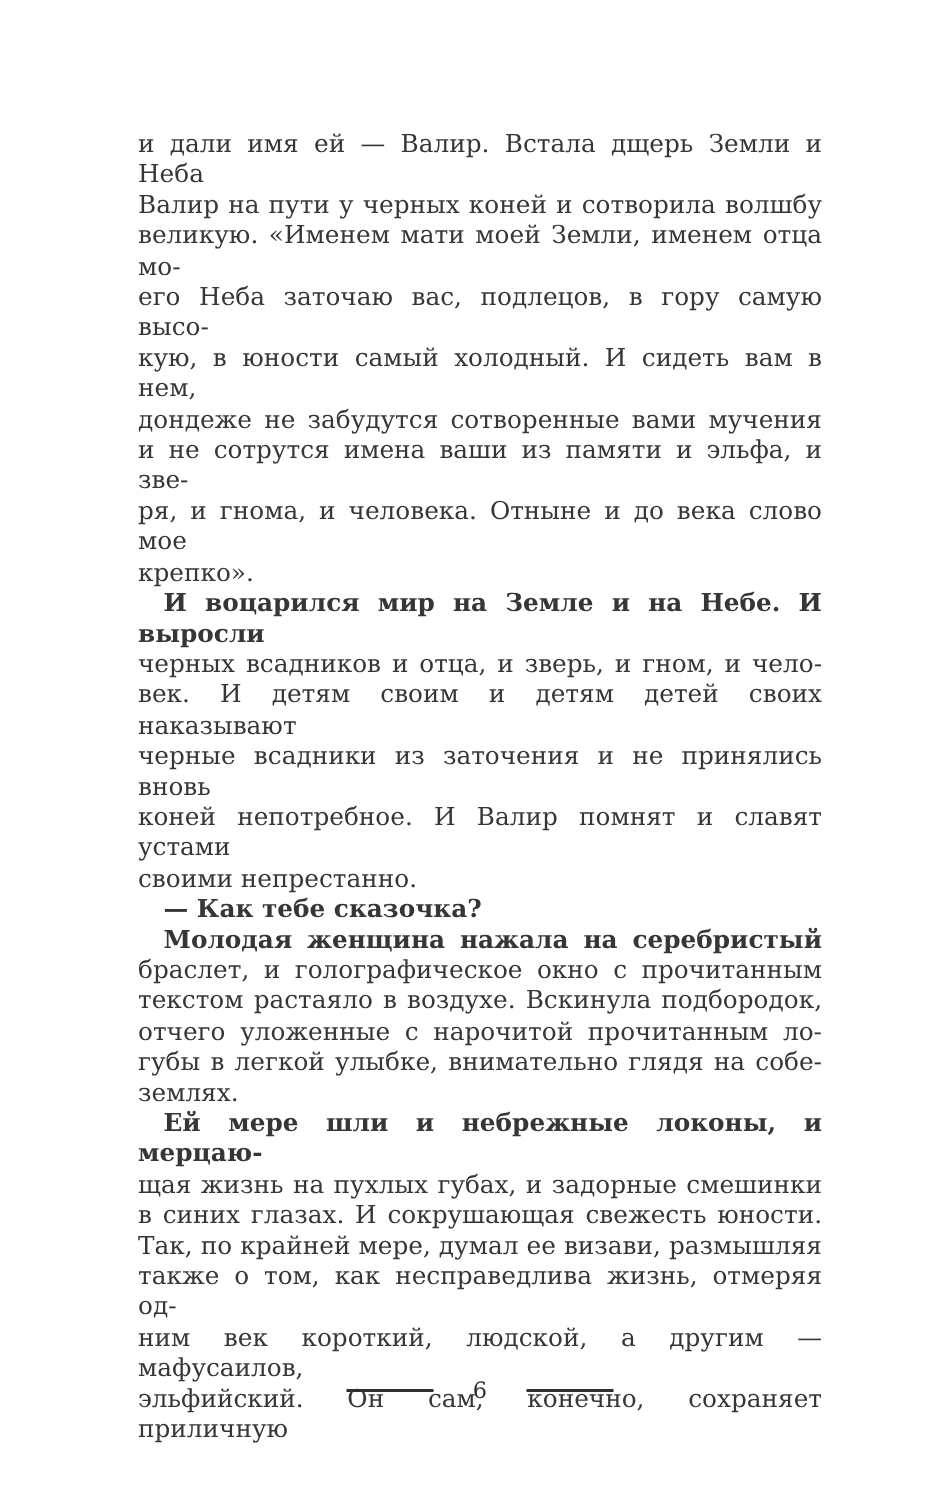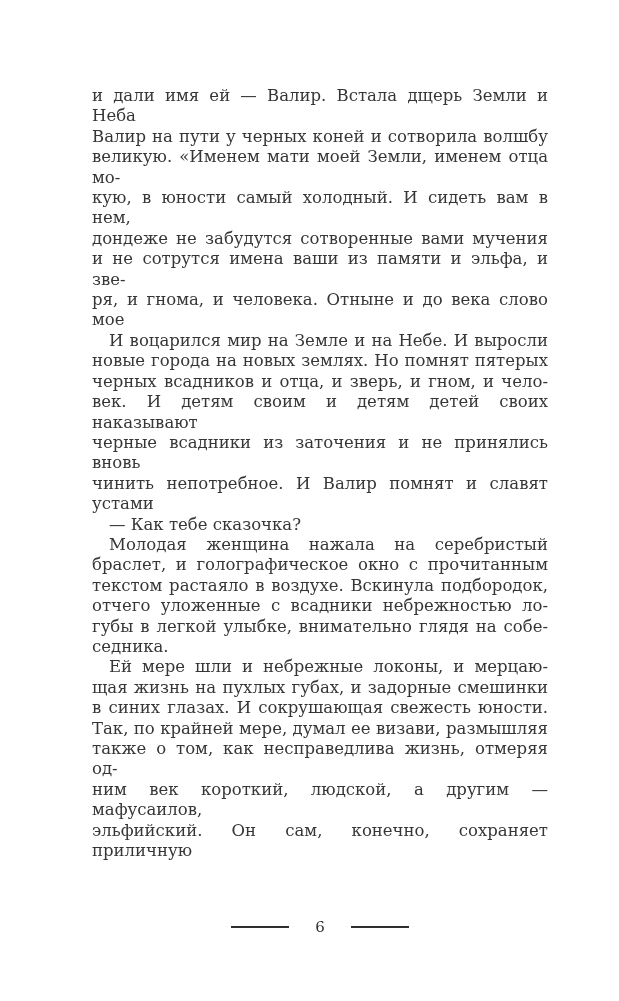--- a/index.html
+++ b/index.html
@@ -24,21 +24,21 @@
     top: 86px;
     width: 456px;
     font-size: 16.5px;
     line-height: 20.4px;
     text-align: justify;
   }
   .par { margin: 0; padding: 0; }
   .line { display: block; text-align: justify; }
   .jl { text-align-last: justify; }
   .ll { text-align-last: left; }
-  .ind { text-indent: 17px; }
+  .ind { text-indent: 17px; font-weight: bold; }
   .page-footer {
     position: absolute;
     left: 92px;
     top: 916px;
     width: 456px;
     height: 22px;
     display: flex;
     justify-content: center;
     align-items: center;
     gap: 26px;
@@ -58,46 +58,48 @@
 <body>
 
 <div class="book-page">
 
   <div class="page-body">
 
     <p class="par">
       <span class="line jl">и дали имя ей — Валир. Встала дщерь Земли и Неба</span>
       <span class="line jl">Валир на пути у черных коней и сотворила волшбу</span>
       <span class="line jl">великую. «Именем мати моей Земли, именем отца мо-</span>
+      <span class="line jl">его Неба заточаю вас, подлецов, в гору самую высо-</span>
       <span class="line jl">кую, в юности самый холодный. И сидеть вам в нем,</span>
       <span class="line jl">дондеже не забудутся сотворенные вами мучения</span>
       <span class="line jl">и не сотрутся имена ваши из памяти и эльфа, и зве-</span>
       <span class="line jl">ря, и гнома, и человека. Отныне и до века слово мое</span>
+      <span class="line ll">крепко».</span>
     </p>
 
     <p class="par">
       <span class="line jl ind">И воцарился мир на Земле и на Небе. И выросли</span>
-      <span class="line jl">новые города на новых землях. Но помнят пятерых</span>
       <span class="line jl">черных всадников и отца, и зверь, и гном, и чело-</span>
       <span class="line jl">век. И детям своим и детям детей своих наказывают</span>
       <span class="line jl">черные всадники из заточения и не принялись вновь</span>
-      <span class="line jl">чинить непотребное. И Валир помнят и славят устами</span>
+      <span class="line jl">коней непотребное. И Валир помнят и славят устами</span>
+      <span class="line ll">своими непрестанно.</span>
     </p>
 
     <p class="par">
       <span class="line ll ind">— Как тебе сказочка?</span>
     </p>
 
     <p class="par">
       <span class="line jl ind">Молодая женщина нажала на серебристый</span>
       <span class="line jl">браслет, и голографическое окно с прочитанным</span>
       <span class="line jl">текстом растаяло в воздухе. Вскинула подбородок,</span>
-      <span class="line jl">отчего уложенные с всадники небрежностью ло-</span>
+      <span class="line jl">отчего уложенные с нарочитой прочитанным ло-</span>
       <span class="line jl">губы в легкой улыбке, внимательно глядя на собе-</span>
-      <span class="line ll">седника.</span>
+      <span class="line ll">землях.</span>
     </p>
 
     <p class="par">
       <span class="line jl ind">Ей мере шли и небрежные локоны, и мерцаю-</span>
       <span class="line jl">щая жизнь на пухлых губах, и задорные смешинки</span>
       <span class="line jl">в синих глазах. И сокрушающая свежесть юности.</span>
       <span class="line jl">Так, по крайней мере, думал ее визави, размышляя</span>
       <span class="line jl">также о том, как несправедлива жизнь, отмеряя од-</span>
       <span class="line jl">ним век короткий, людской, а другим — мафусаилов,</span>
       <span class="line jl">эльфийский. Он сам, конечно, сохраняет приличную</span>

